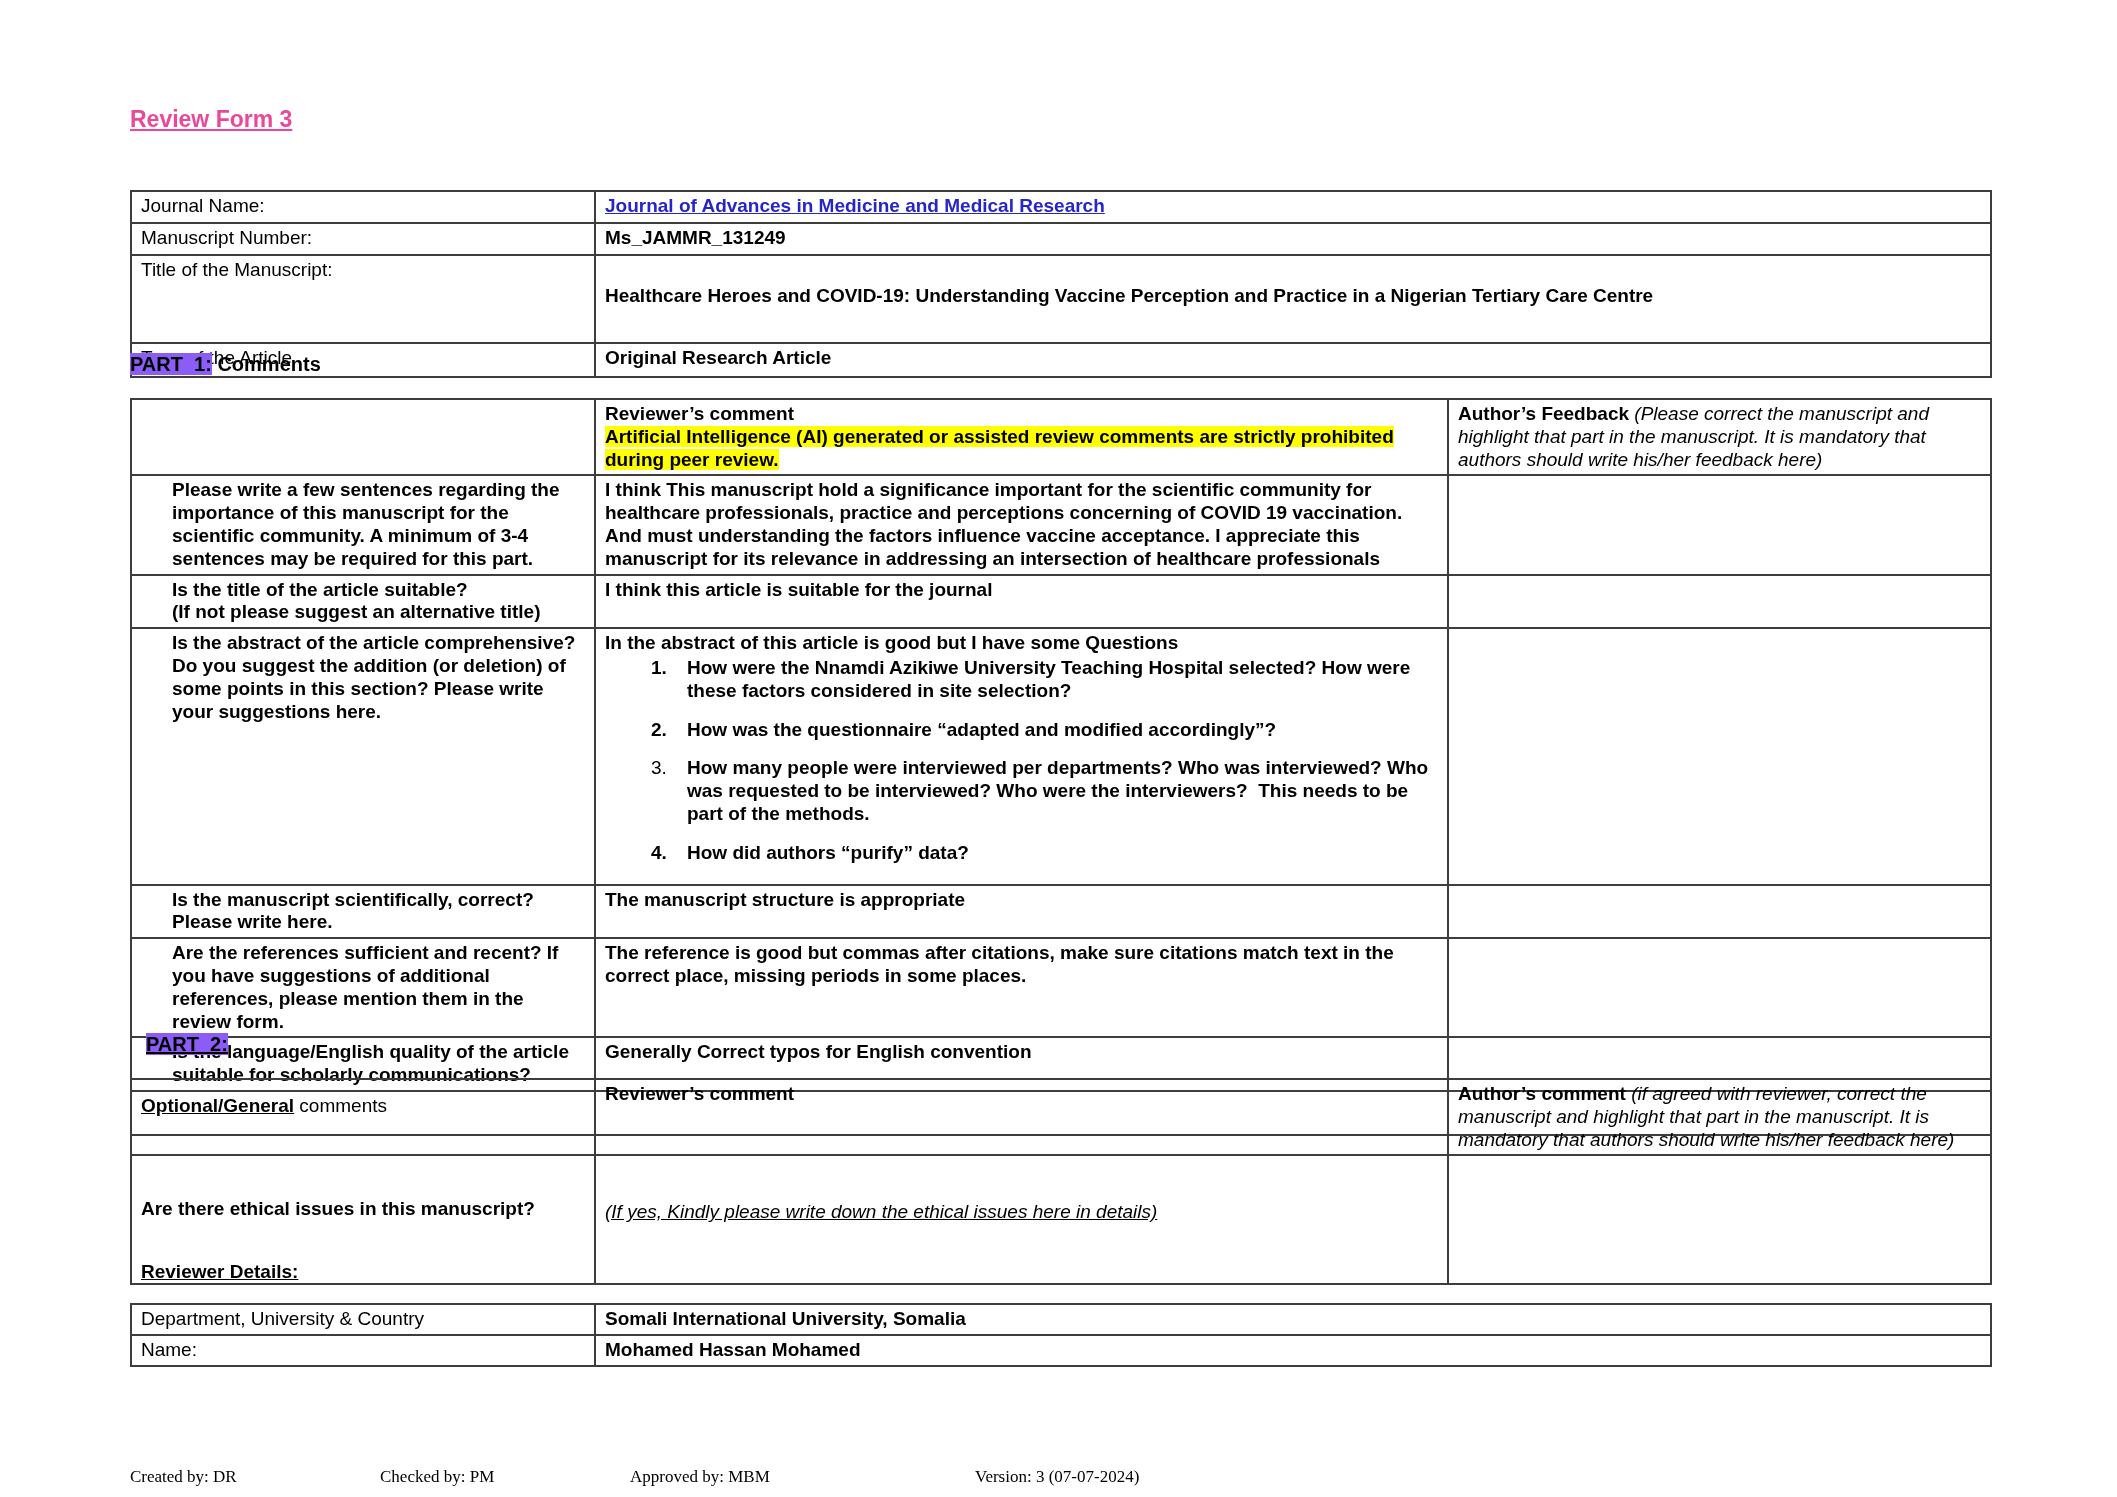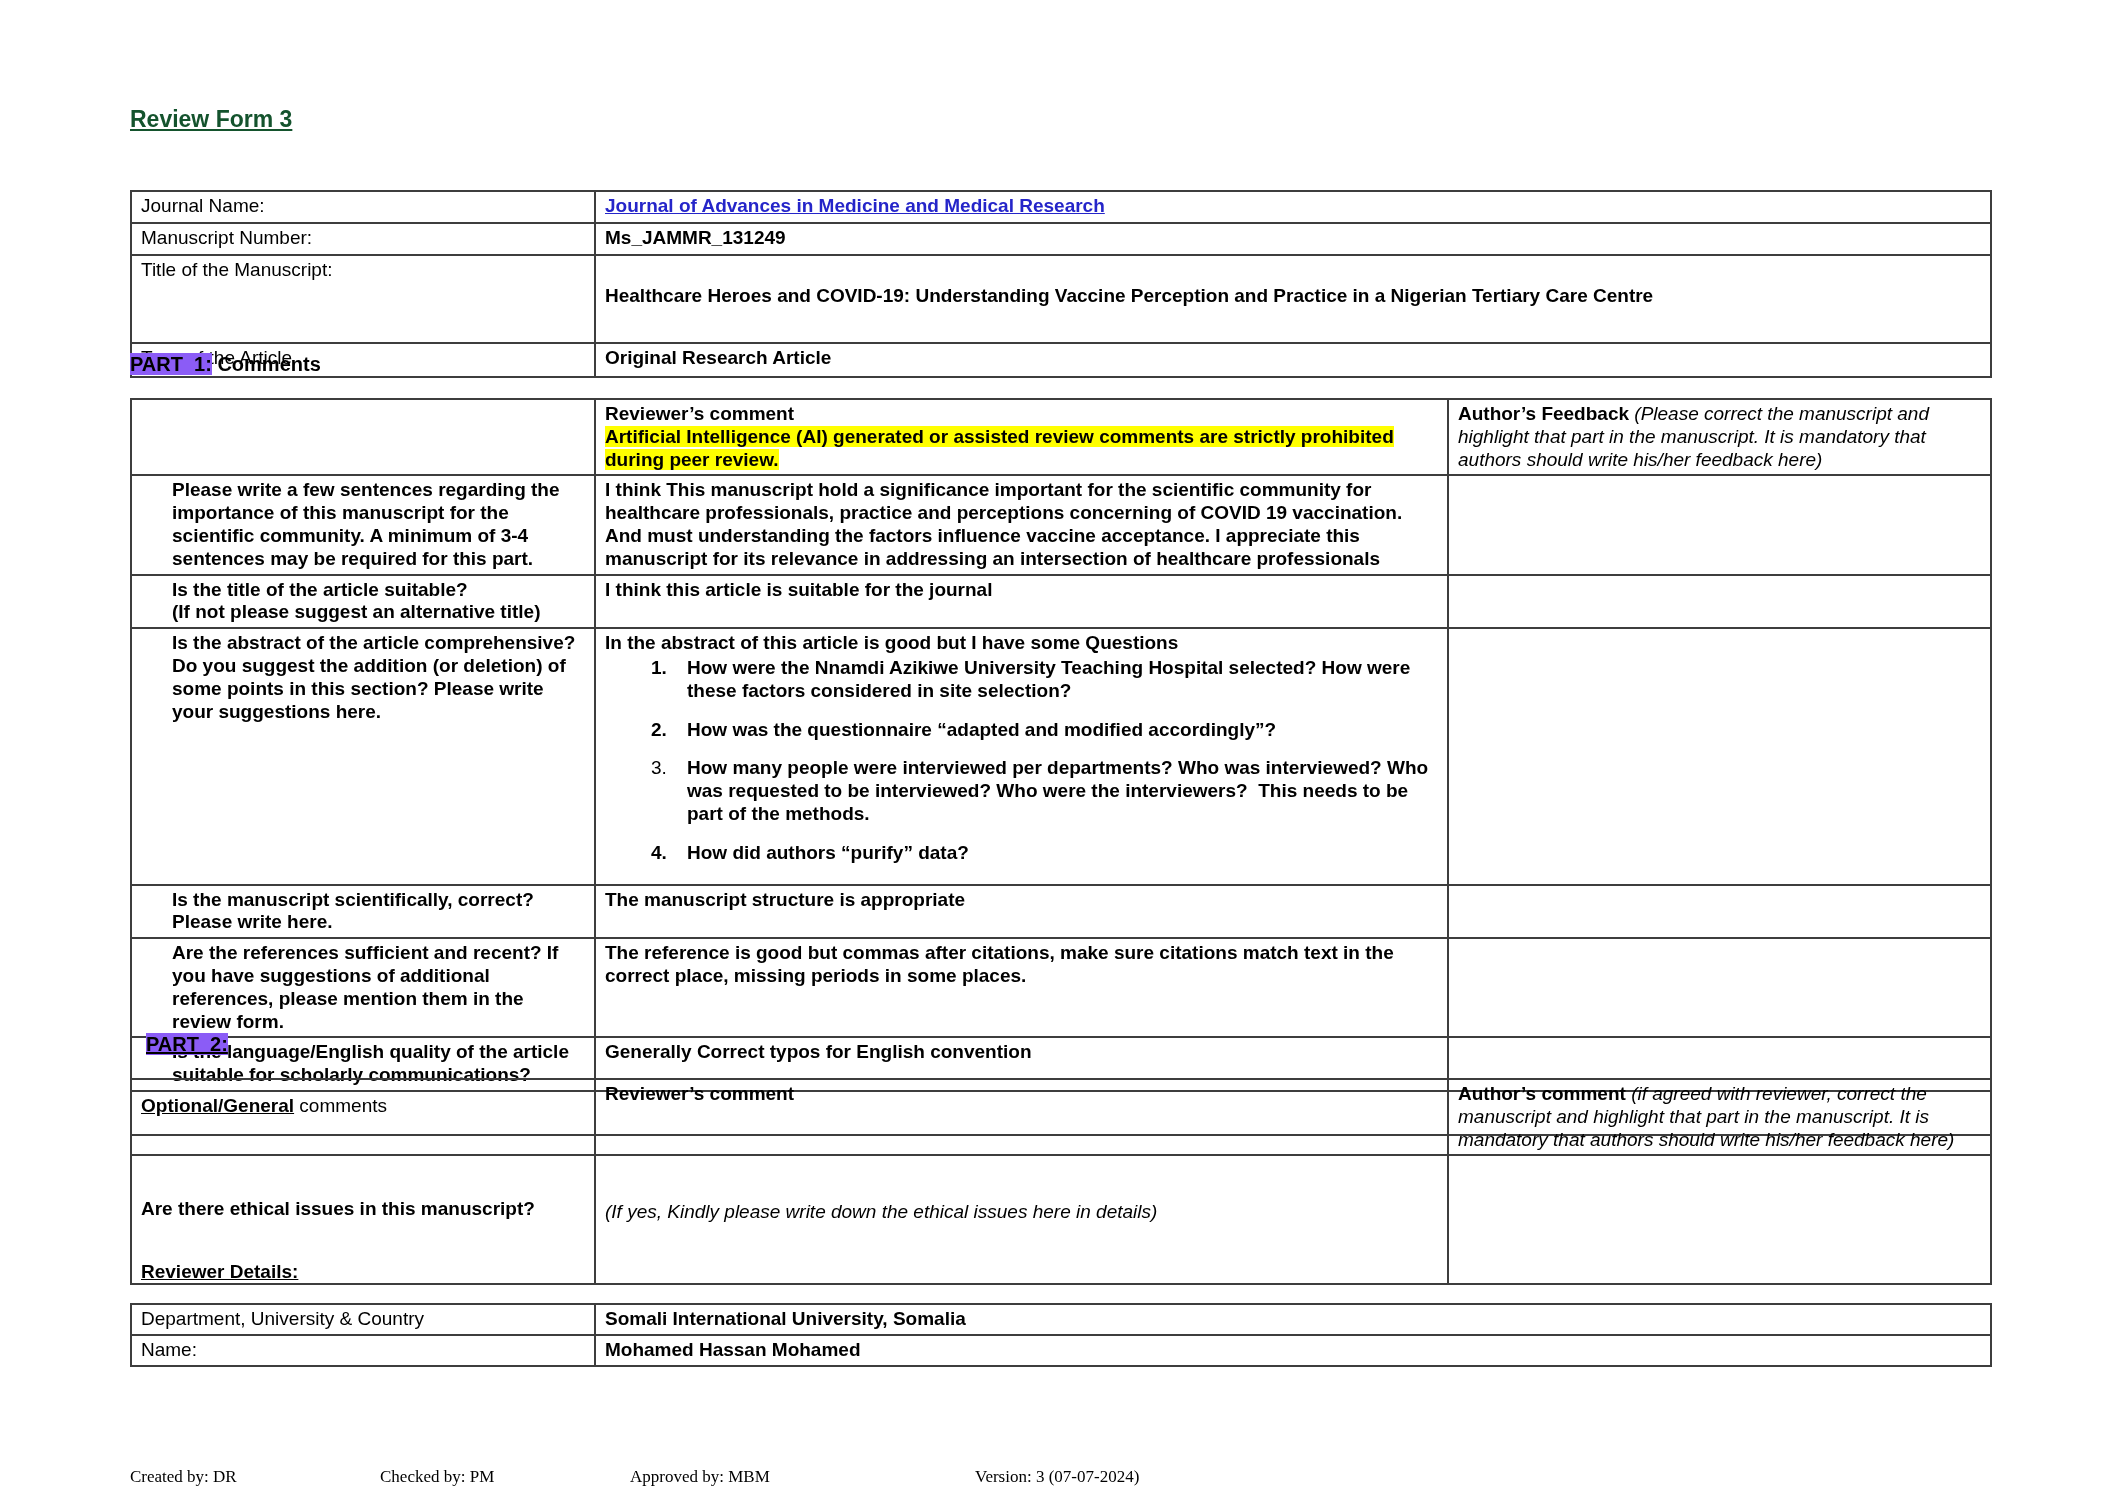--- a/index.html
+++ b/index.html
@@ -3,21 +3,21 @@
 <meta charset="utf-8">
 <style>
   html,body{margin:0;padding:0;}
   body{
     width:2117px;height:1497px;background:#ffffff;position:relative;
     font-family:"Liberation Sans", sans-serif;color:#000;
   }
   .page{position:absolute;inset:0;}
   .doc-title{
     position:absolute;left:130px;top:106px;margin:0;
-    font-size:23px;font-weight:bold;color:#14532d;text-decoration:underline;
+    font-size:23px;font-weight:bold;color:#ec4899;text-decoration:underline;
     white-space:pre;
   }
   table{border-collapse:collapse;table-layout:fixed;}
   td{
     border:2px solid #3d3d3d;vertical-align:top;padding:3px 9px;
     font-size:19px;line-height:1.2;overflow:hidden;
   }
   .info-tbl{position:absolute;left:130px;top:190px;width:1860px;}
   .part1-heading{position:absolute;left:130px;top:353px;font-size:20px;font-weight:bold;}
   .part1-tbl{position:absolute;left:130px;top:398px;width:1860px;}
@@ -39,21 +39,21 @@
   .it{font-style:italic;font-weight:400;}
   .note-hl{background:#ffff00;font-weight:bold;}
   .qa-intro{font-weight:bold;}
   .qa-item{display:flex;margin:4px 0 16px 46px;}
   .qa-item.first{margin-top:2px;}
   .qa-num{width:36px;font-weight:bold;flex:none;}
   .qa-num.normal{font-weight:400;}
   .qa-text{flex:1;font-weight:bold;white-space:pre-wrap;}
   .opt-lbl{font-weight:400;padding-left:9px;}
   .title-val{padding-top:26px;}
-  .ethics-note{font-style:italic;font-weight:400;padding-top:42px;}
+  .ethics-note{font-style:italic;text-decoration:underline;font-weight:400;padding-top:42px;}
   .eth-q{padding-top:42px;font-weight:bold;}
 </style>
 </head>
 <body>
 
 <div class="page">
 
   <h1 class="doc-title">Review Form 3</h1>
 
   <table class="info-tbl">

